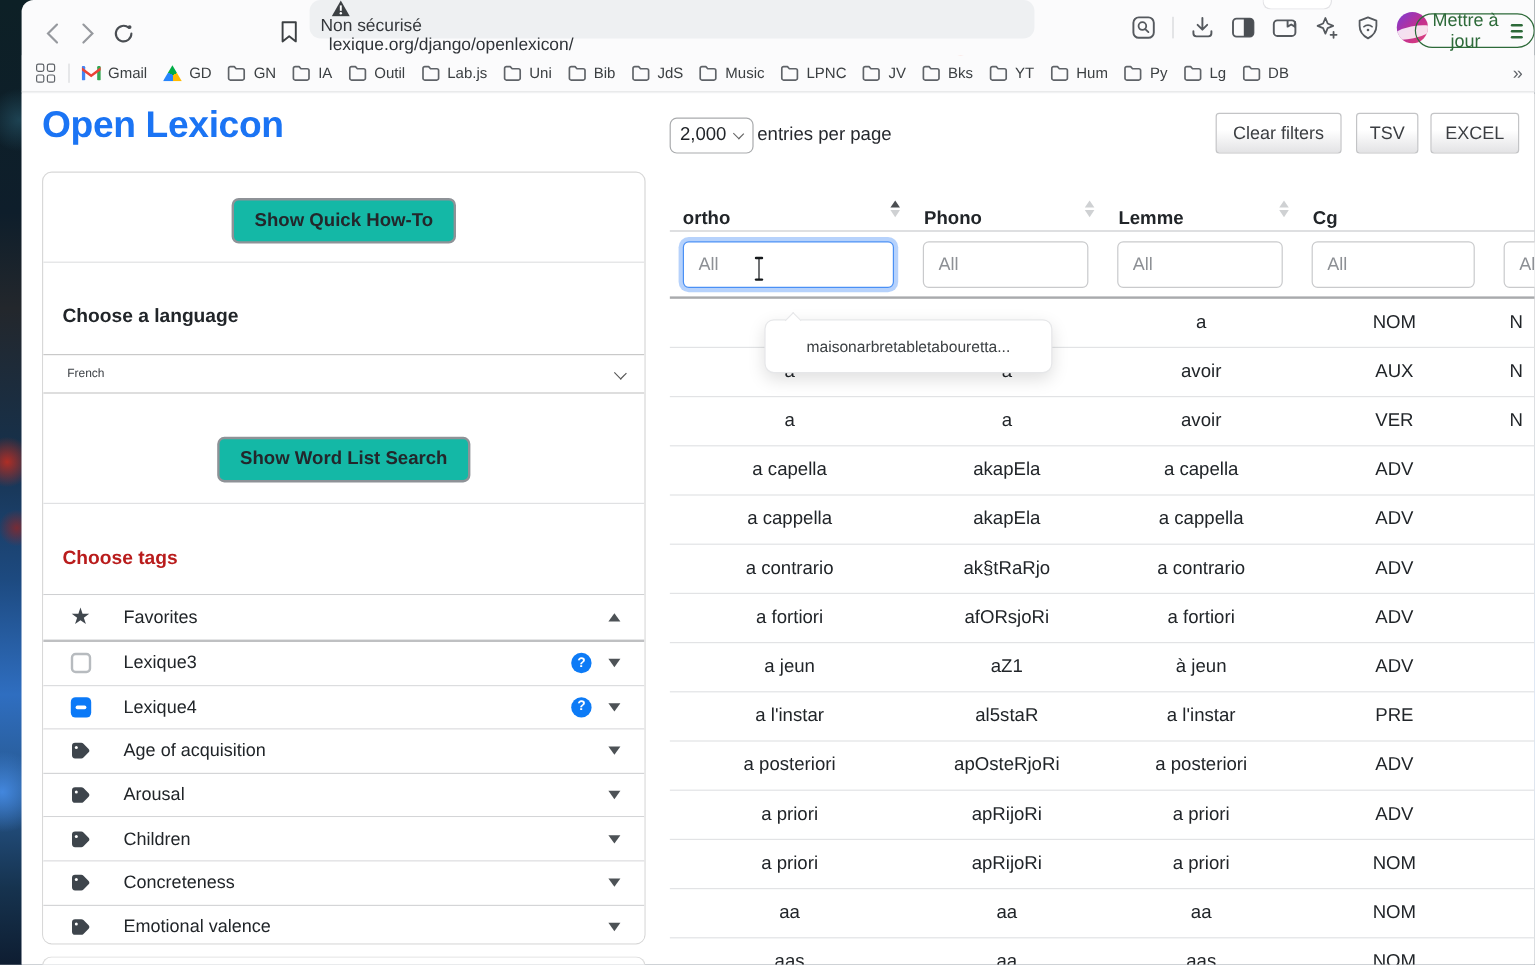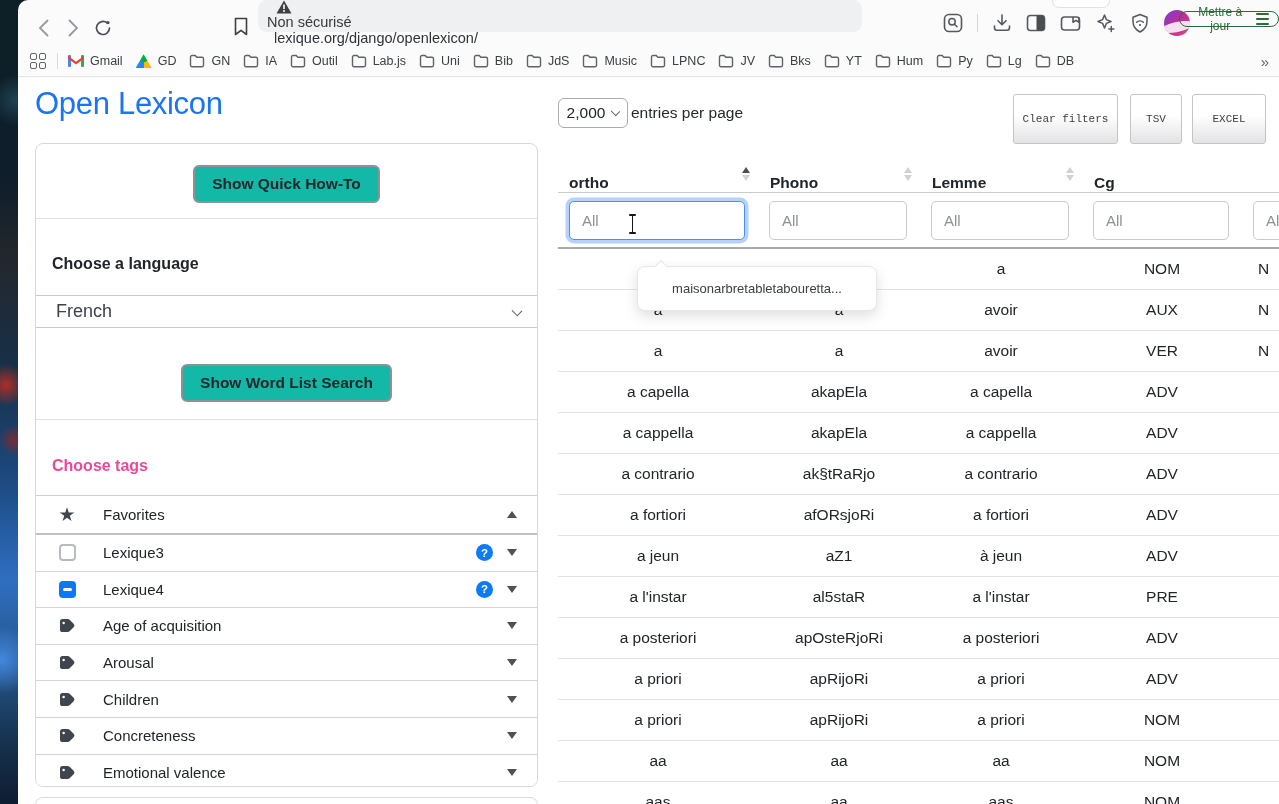--- a/index.html
+++ b/index.html
@@ -35,81 +35,81 @@
   .brave-shield::after { content:""; position:absolute; left:6px; top:7px; width:11px; height:10px; background:#fff;
     clip-path:polygon(50% 0,100% 25%,78% 60%,50% 100%,22% 60%,0 25%); }
   .bat-tri { width:24px; height:21px; background:linear-gradient(150deg,#ff2e1f 20%,#9e1f63 85%);
     clip-path:polygon(50% 0,100% 100%,0 100%); position:relative; }
   .bat-tri::after { content:""; position:absolute; left:6px; top:8px; width:12px; height:10px; background:#fff;
     clip-path:polygon(50% 0,100% 100%,0 100%); }
   .avatar { width:26px; height:26px; border-radius:50%;
     background:linear-gradient(135deg,#7a3bd6 0%,#c3308f 55%,#e0447a 100%); position:relative; overflow:hidden; }
   .avatar::after { content:""; position:absolute; left:-4px; top:12px; width:34px; height:10px;
     background:rgba(255,255,255,.85); border-radius:50%; transform:rotate(-12deg); }
-  .update-btn { position:absolute; left:1161px; top:11px; height:16px; padding:0 9px 0 12px;
+  .update-btn { position:absolute; left:1161px; top:11px; height:29px; padding:0 9px 0 12px;
     border:1.5px solid #2d6a39; border-radius:15px; background:transparent;
-    color:#2d6a39; font-size:12px; display:flex; align-items:center; gap:8px; cursor:pointer;
+    color:#2d6a39; font-size:15px; display:flex; align-items:center; gap:8px; cursor:pointer;
     font-family:inherit; }
   .hamburger { display:inline-block; width:15px; }
   .hamburger span { display:block; height:2px; background:#2d6a39; margin:3px 0; border-radius:1px; }
 
   
   .bookmarks { position:absolute; left:0; top:46px; width:100%; height:31px;
     display:flex; align-items:center; border-bottom:1px solid #e4e5e7; background:#fbfbfc; }
   .apps-grid { margin-left:12px; width:16px; height:16px; display:grid; grid-template-columns:7px 7px; gap:2px; }
   .apps-grid i { border:1.5px solid #5f6368; border-radius:2px; height:7px; }
   .bm-sep { width:1px; height:16px; background:#d8dadd; margin:0 10px 0 11px; }
   .bm-list { display:flex; align-items:center; gap:13px; overflow:hidden; flex:1; }
   .bm-item { display:flex; align-items:center; gap:6px; font-size:12.5px; color:#3c4043; white-space:nowrap; cursor:pointer; }
   .bm-more { margin:0 10px 0 6px; color:#5f6368; font-size:15px; cursor:pointer; }
   .gmail-icon, .drive-icon { width:16px; height:13px; position:relative; }
   .drive-icon { height:14px; clip-path:polygon(50% 2%,100% 100%,0 100%);
     background:conic-gradient(from 180deg at 50% 62%, #2684fc 0 120deg, #00ac47 120deg 240deg, #ffba00 240deg 360deg); }
 
   
   .content { position:absolute; left:0; top:78px; width:100%; height:726px; background:#fff; }
-  .page-title { position:absolute; left:17px; top:8px; font-size:31px; font-weight:400; letter-spacing:-.3px; }
+  .page-title { position:absolute; left:17px; top:8px; font-size:31px; font-weight:700; letter-spacing:-.3px; }
 
   
   .card { position:absolute; left:17px; top:65px; width:503px; height:644px;
     background:#fff; border:1px solid #d8d8d8; border-radius:8px; overflow:hidden; }
   .card-stub { position:absolute; left:17px; top:719px; width:503px; height:8px;
     background:#fff; border:1px solid #dcdcdc; border-bottom:none; border-radius:8px 8px 0 0; }
   .sb-btn { display:block; margin:0 auto; background:#14b8a6; border:2px solid #8e9297; border-radius:6px;
     font-weight:700; font-size:15.5px; color:#23272b; padding:8px 17px; cursor:pointer; font-family:inherit; }
   .howto-wrap { padding-top:21px; height:75px; border-bottom:1px solid #e0e1e3; }
   .lang-heading { font-weight:700; font-size:16px; color:#212529; margin:36px 0 0 16px; }
   .lang-select { margin-top:22px; width:100%; height:33px; border-top:1px solid #c9c9c9; border-bottom:1px solid #c9c9c9;
-    display:flex; align-items:center; font-size:18px; color:#3e4247; padding-left:20px; cursor:pointer; position:relative; background:#fff; }
+    display:flex; align-items:center; font-size:10px; color:#3e4247; padding-left:20px; cursor:pointer; position:relative; background:#fff; }
   .lang-select .chev { position:absolute; right:16px; top:11px; width:8px; height:8px;
     border-right:1.6px solid #555; border-bottom:1.6px solid #555; transform:rotate(45deg) scaleY(.9); }
   .wordlist-wrap { padding-top:36px; height:92px; border-bottom:1px solid #e0e1e3; }
-  .tags-heading { font-weight:700; font-size:16px; color:#ec4899; margin:37px 0 20px 16px; }
+  .tags-heading { font-weight:700; font-size:16px; color:#b91c1c; margin:37px 0 20px 16px; }
   .tag-list { border-top:1px solid #cfd0d2; }
   .tag-row { display:flex; align-items:center; height:36.6px; border-bottom:1px solid #d4d5d7; padding:0 20px 0 21px; cursor:pointer; background:#fff; }
   .tag-row.first { height:39px; border-bottom:2px solid #bfc0c2; }
   .tag-row .ticon { width:20px; display:flex; justify-content:center; }
   .tag-row .tlabel { margin-left:26px; font-size:15px; color:#212529; }
   .tag-row .spacer { flex:1; }
   .star { color:#40474e; font-size:19px; line-height:1; }
   .cbox { width:17px; height:17px; border:2px solid #b7bbbf; border-radius:4px; background:#fff; }
   .cbox.ind { border:none; background:#0b79f7; position:relative; }
   .cbox.ind::after { content:""; position:absolute; left:4px; top:7.5px; width:9px; height:2.5px; background:#fff; border-radius:2px; }
   .help-badge { width:17px; height:17px; border-radius:50%; background:#0d7bf6; color:#fff;
     font-size:11.5px; font-weight:700; display:flex; align-items:center; justify-content:center; margin-right:14px; }
   .tri-up   { width:0; height:0; border-left:5.5px solid transparent; border-right:5.5px solid transparent; border-bottom:7px solid #4d5256; }
   .tri-down { width:0; height:0; border-left:5.5px solid transparent; border-right:5.5px solid transparent; border-top:7px solid #4d5256; }
 
   
   .entries-select { position:absolute; left:540px; top:20px; width:70px; height:30px; border:1px solid #a9abad; border-radius:6px;
     background:#fff; display:flex; align-items:center; justify-content:center; gap:7px; font-size:15.5px; color:#212529; cursor:pointer; }
   .entries-select .chev { width:7px; height:7px; border-right:1.5px solid #666; border-bottom:1.5px solid #666; transform:rotate(45deg) scaleY(.9); margin-top:-3px; }
   .entries-label { position:absolute; left:613px; top:26px; font-size:15.5px; color:#26292e; }
-  .dt-btn { position:absolute; top:16px; height:50px; border:1px solid #c3c4c6; border-radius:3px;
-    background:linear-gradient(#ffffff 42%, #e3e3e5 100%); font-size:11px; color:#3b3e42; cursor:pointer; font-family:Liberation Mono, monospace; }
+  .dt-btn { position:absolute; top:16px; height:34px; border:1px solid #c3c4c6; border-radius:3px;
+    background:linear-gradient(#ffffff 42%, #e3e3e5 100%); font-size:15px; color:#3b3e42; cursor:pointer; font-family:Liberation Sans, sans-serif; }
   .btn-clear { left:995px; width:105px; }
   .btn-tsv   { left:1112px; width:52px; }
   .btn-excel { left:1174px; width:74px; }
 
   
   .dtable { position:absolute; left:540px; top:77px; width:721px; overflow:hidden; }
   .drow { display:grid; grid-template-columns:200px 162px 162px 160px 140px; }
   .hrow { height:38px; border-bottom:1px solid #c9cbcd; }
   .hcell { position:relative; display:flex; align-items:flex-end; font-weight:700; font-size:15.5px; color:#212529; padding-left:12px; cursor:pointer; }
   .hcell.c0 { padding-left:11px; }

